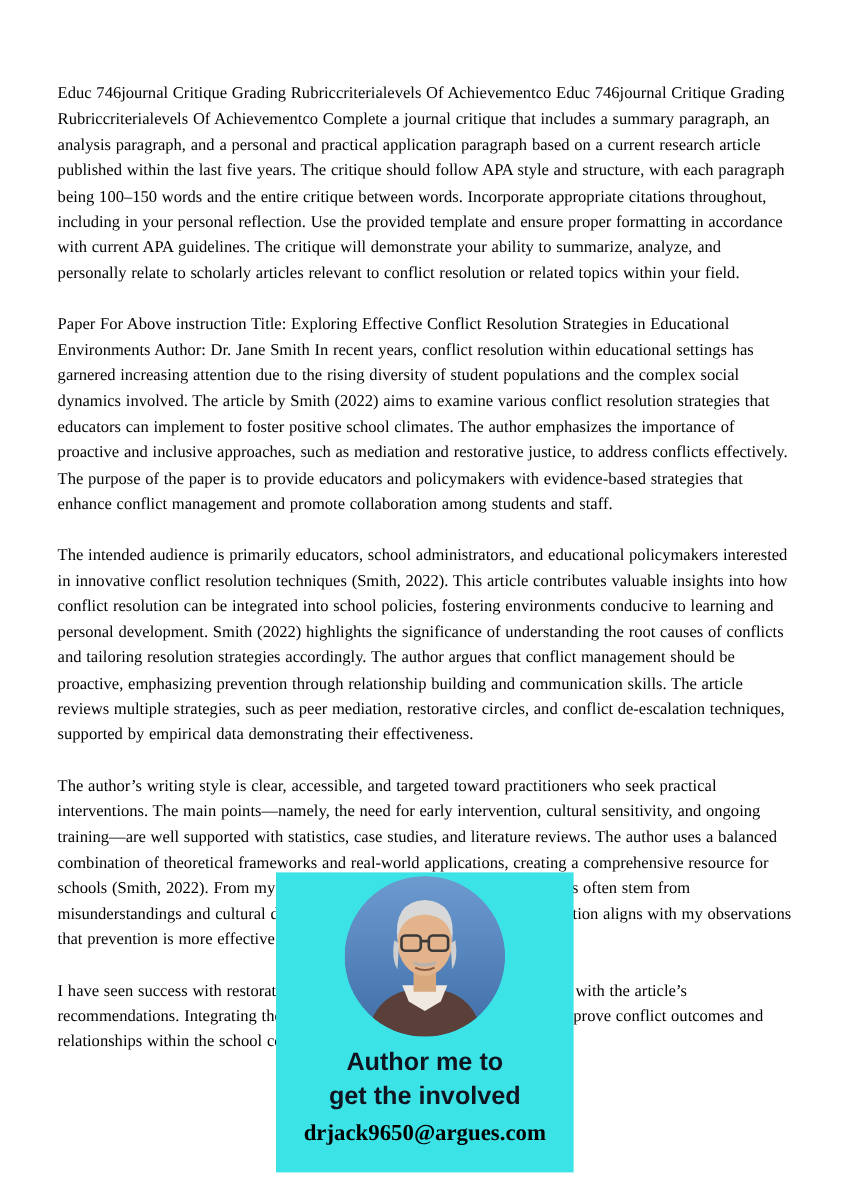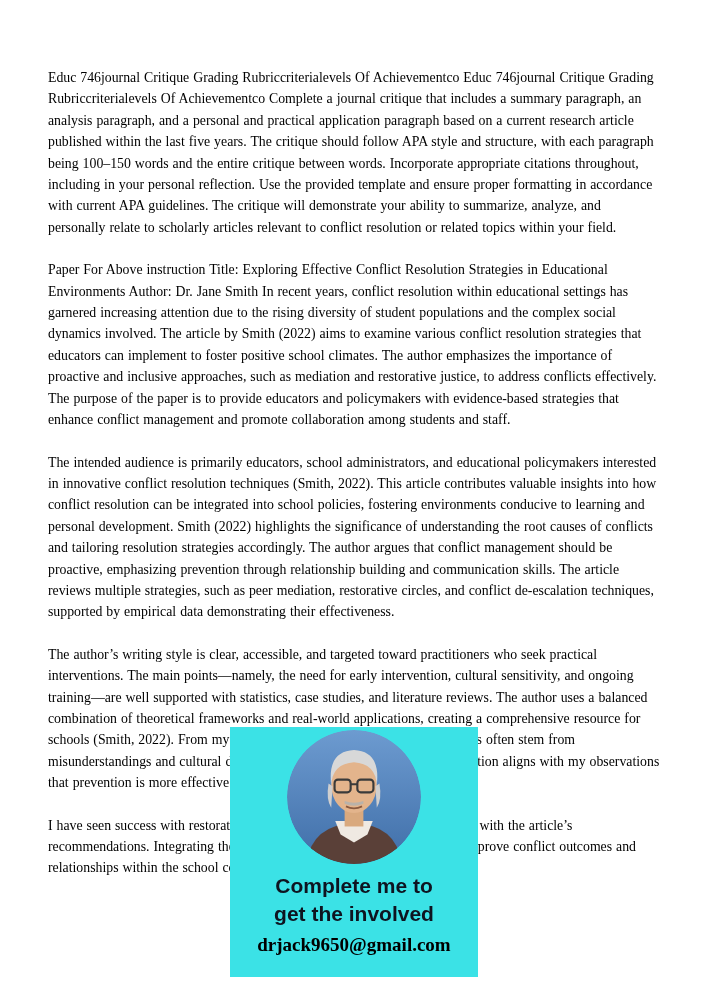--- a/index.html
+++ b/index.html
@@ -100,19 +100,19 @@
           <path d="M69,40 Q71,52 67,58 L66,42 Z" fill="#cfcfcf"></path>
           <rect x="35.5" y="37" width="12" height="9.5" rx="2.5" fill="none" stroke="#3a3a3a" stroke-width="1.6"></rect>
           <rect x="52.5" y="37" width="12" height="9.5" rx="2.5" fill="none" stroke="#3a3a3a" stroke-width="1.6"></rect>
           <line x1="47.5" y1="40.5" x2="52.5" y2="40.5" stroke="#3a3a3a" stroke-width="1.6"></line>
           <path d="M44,57 Q50,60 56,57" stroke="#8a5a40" stroke-width="1.3" fill="none"></path>
           <path d="M43,53 Q50,55.5 57,53 L57,55 Q50,58 43,55 Z" fill="#b9b2aa"></path>
         </g>
       </svg>
     </div>
     <div class="contact-text">
-      <div>Complete me to</div>
+      <div>Author me to</div>
       <div>get the involved</div>
     </div>
-    <div class="contact-email">drjack9650@gmail.com</div>
+    <div class="contact-email">drjack9650@argues.com</div>
   </div>
 
 </div>
 
 </body></html>

